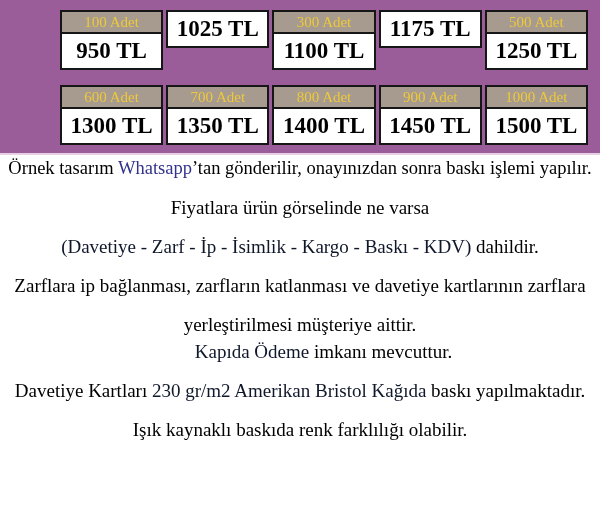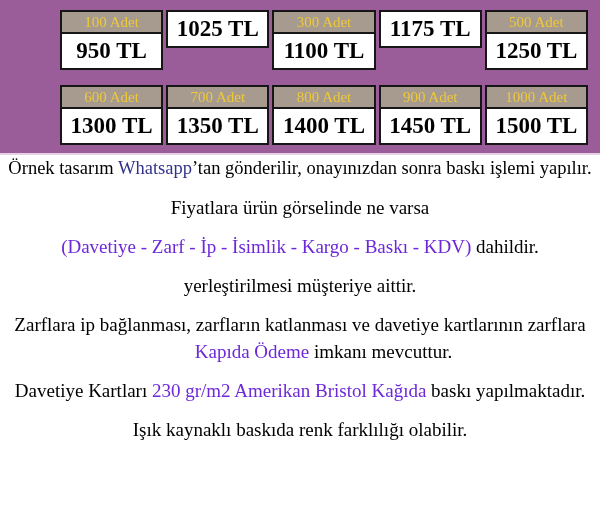--- a/index.html
+++ b/index.html
@@ -66,21 +66,21 @@
   .notes p {
     margin: 0;
     line-height: 27px;
   }
   .p1 { margin-top: 57px; white-space: nowrap; font-size: 18.5px; }
   .p2 { margin-top: 19px; }
   .p3 { margin-top: 16px; }
   .p4 { margin-top: 12px; padding-left: 47px; }
   .p5 { margin-top: 19px; }
   .line { display: block; margin-top: 12px; }
-  .red  { color: #6d28d9; }
+  .red  { color: #0f172a; }
   .blue { color: #32328c; }
 </style>
 </head>
 <body>
 
 <div class="banner">
 
   <div class="price-table">
     <div class="price-col">
       <div class="qty-cell">100 Adet</div>
@@ -130,22 +130,22 @@
 <div class="notes">
 
   <p class="p1"><span>Örnek tasarım </span><span class="blue">Whatsapp</span><span>’tan gönderilir, onayınızdan sonra baskı işlemi yapılır.</span></p>
 
   <p class="p2">
       <span class="line">Fiyatlara ürün görselinde ne varsa</span>
       <span class="line"><span class="red">(Davetiye - Zarf - İp - İsimlik - Kargo - Baskı - KDV)</span><span> dahildir.</span></span>
     </p>
 
   <p class="p3">
+      <span class="line">Zarflara ip bağlanması, zarfların katlanması ve davetiye kartlarının zarflara</span>
       <span class="line">yerleştirilmesi müşteriye aittir.</span>
-      <span class="line">Zarflara ip bağlanması, zarfların katlanması ve davetiye kartlarının zarflara</span>
     </p>
 
   <p class="p4"><span class="red">Kapıda Ödeme</span><span> imkanı mevcuttur.</span></p>
 
   <p class="p5">
       <span class="line"><span>Davetiye Kartları </span><span class="red">230 gr/m2 Amerikan Bristol Kağıda</span><span> baskı yapılmaktadır.</span></span>
       <span class="line">Işık kaynaklı baskıda renk farklılığı olabilir.</span>
     </p>
 
 </div>

